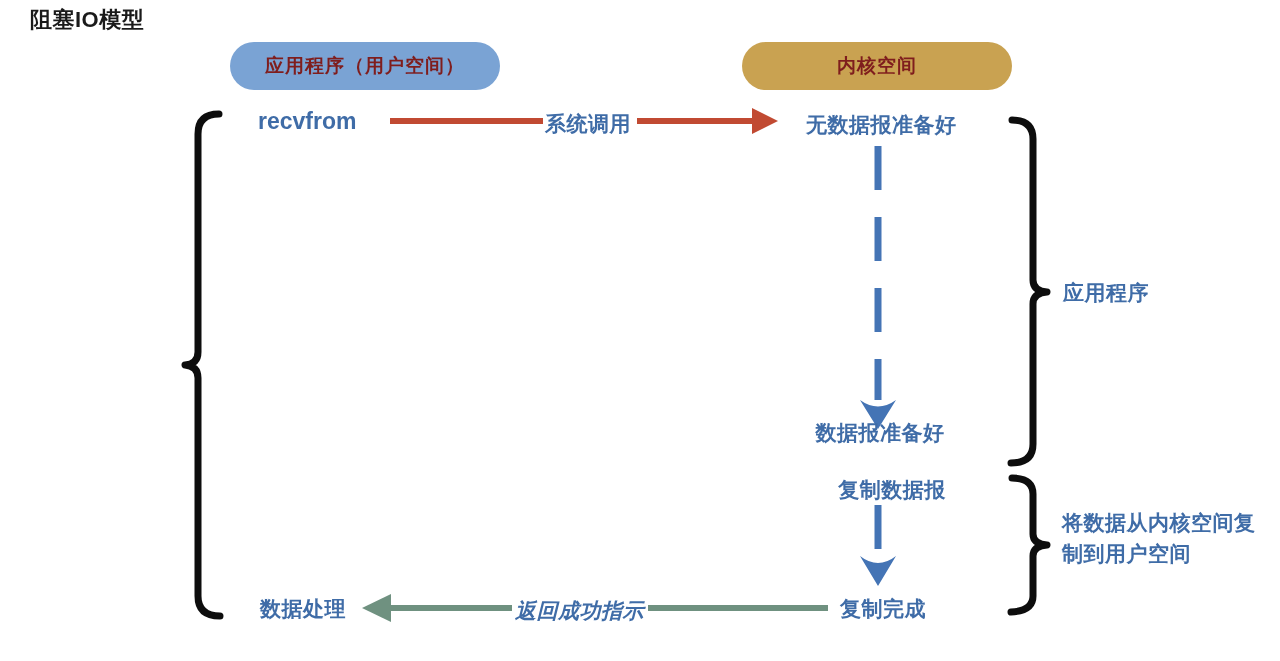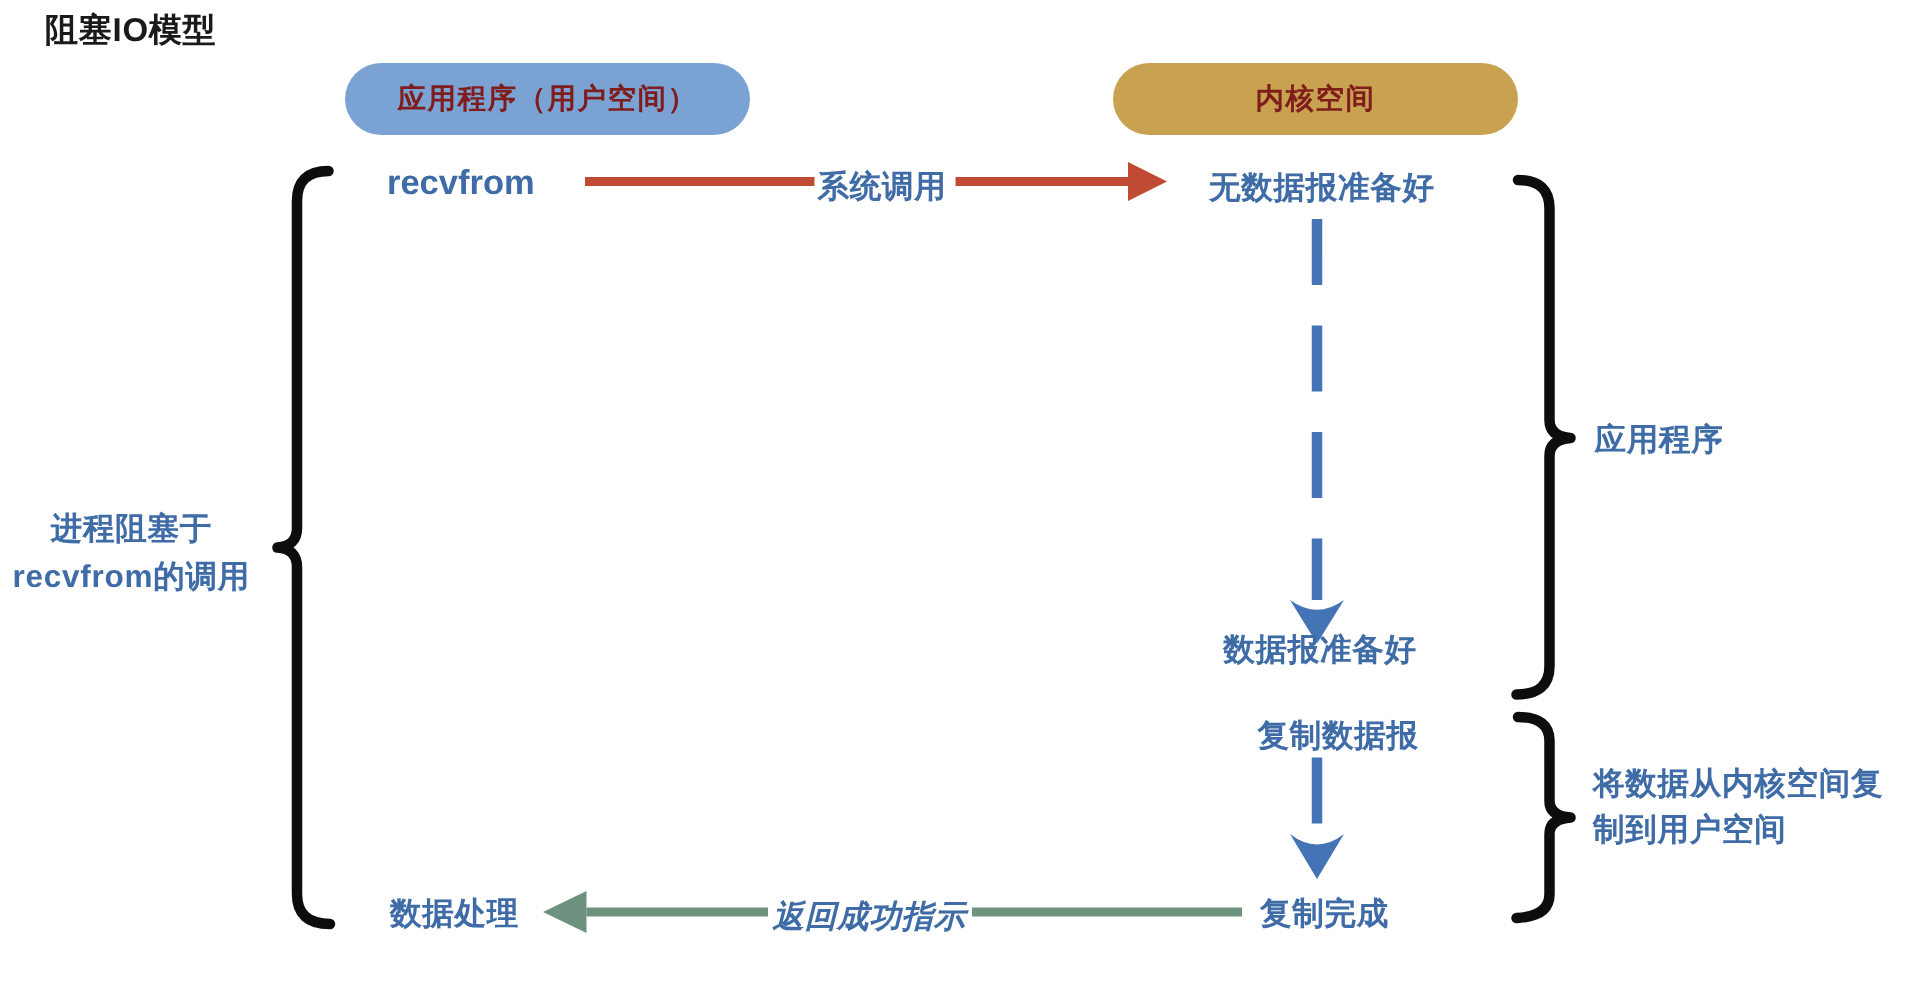--- a/index.html
+++ b/index.html
@@ -95,18 +95,14 @@
   <div class="abs blue-text return-label">返回成功指示</div>
   <div class="abs blue-text data-process">数据处理</div>
 
   <div class="abs blue-text wait-label">应用程序</div>
 
   <div class="abs blue-text copy-label">
     <div>将数据从内核空间复</div>
     <div>制到用户空间</div>
   </div>
 
-  <div class="abs blue-text left-label">
-    <div>进程阻塞于</div>
-    <div>recvfrom的调用</div>
-  </div>
 
 </div>
 
 </body></html>

